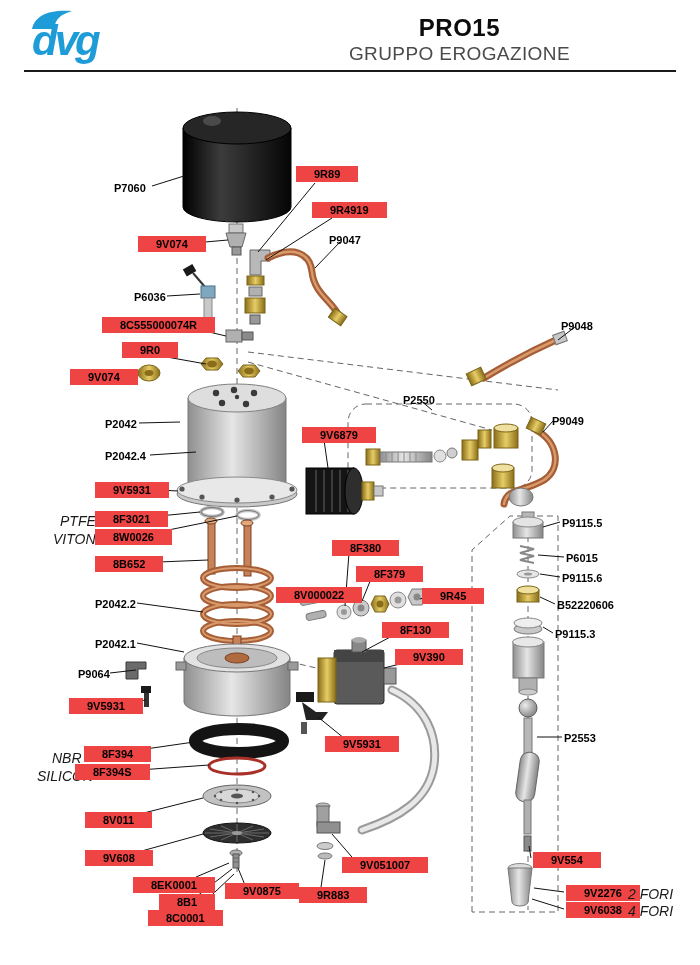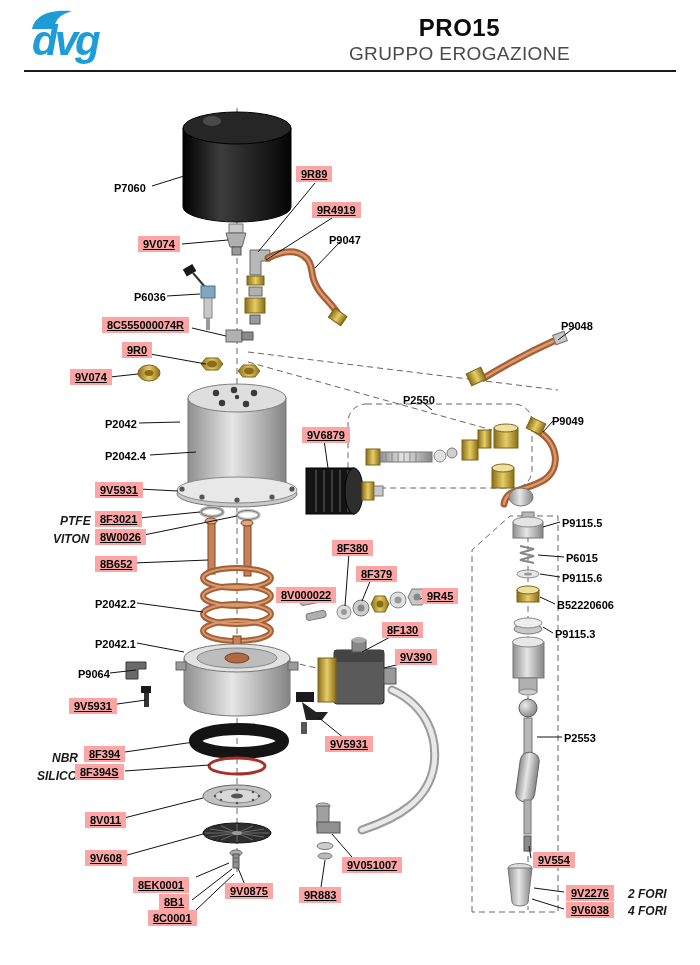--- a/index.html
+++ b/index.html
@@ -16,23 +16,23 @@
   .titles { position:absolute; right:24px; top:14px; text-align:center; }
   .title { font-size:24px; font-weight:bold; color:#0d0d0d; letter-spacing:.5px; }
   .subtitle { font-size:19px; color:#4a4a4a; margin-top:1px; letter-spacing:.4px; }
   .rule { position:absolute; left:24px; width:652px; top:70px; height:2px; background:#1a1a1a; }
 
   
   .diagram { position:absolute; left:0; top:0; width:700px; height:965px; }
   .art { position:absolute; left:0; top:0; }
 
   .lbl { position:absolute; font-size:11px; font-weight:bold; color:#000; white-space:nowrap; line-height:16px; }
-  .tag { background:#fca5a5; padding:0 5px;text-decoration:underline; }
+  .tag { background:#ef4444; padding:0 18px; }
   .plain { background:transparent; }
-  .note { position:absolute; font-size:12px; font-style:italic; font-weight:bold; color:#1a1a1a;
+  .note { position:absolute; font-size:14px; font-style:italic; font-weight:normal; color:#1a1a1a;
           white-space:nowrap; line-height:14px; }
 
   
   .dash { stroke:#666; stroke-width:1; stroke-dasharray:6 4; fill:none; }
   .ldr  { stroke:#111; stroke-width:1; }
   .cop  { stroke:#a65e36; stroke-width:7; fill:none; stroke-linecap:round; }
   .coph { stroke:#d99a6c; stroke-width:2.5; fill:none; stroke-linecap:round; }
 </style>
 </head>
 <body>

